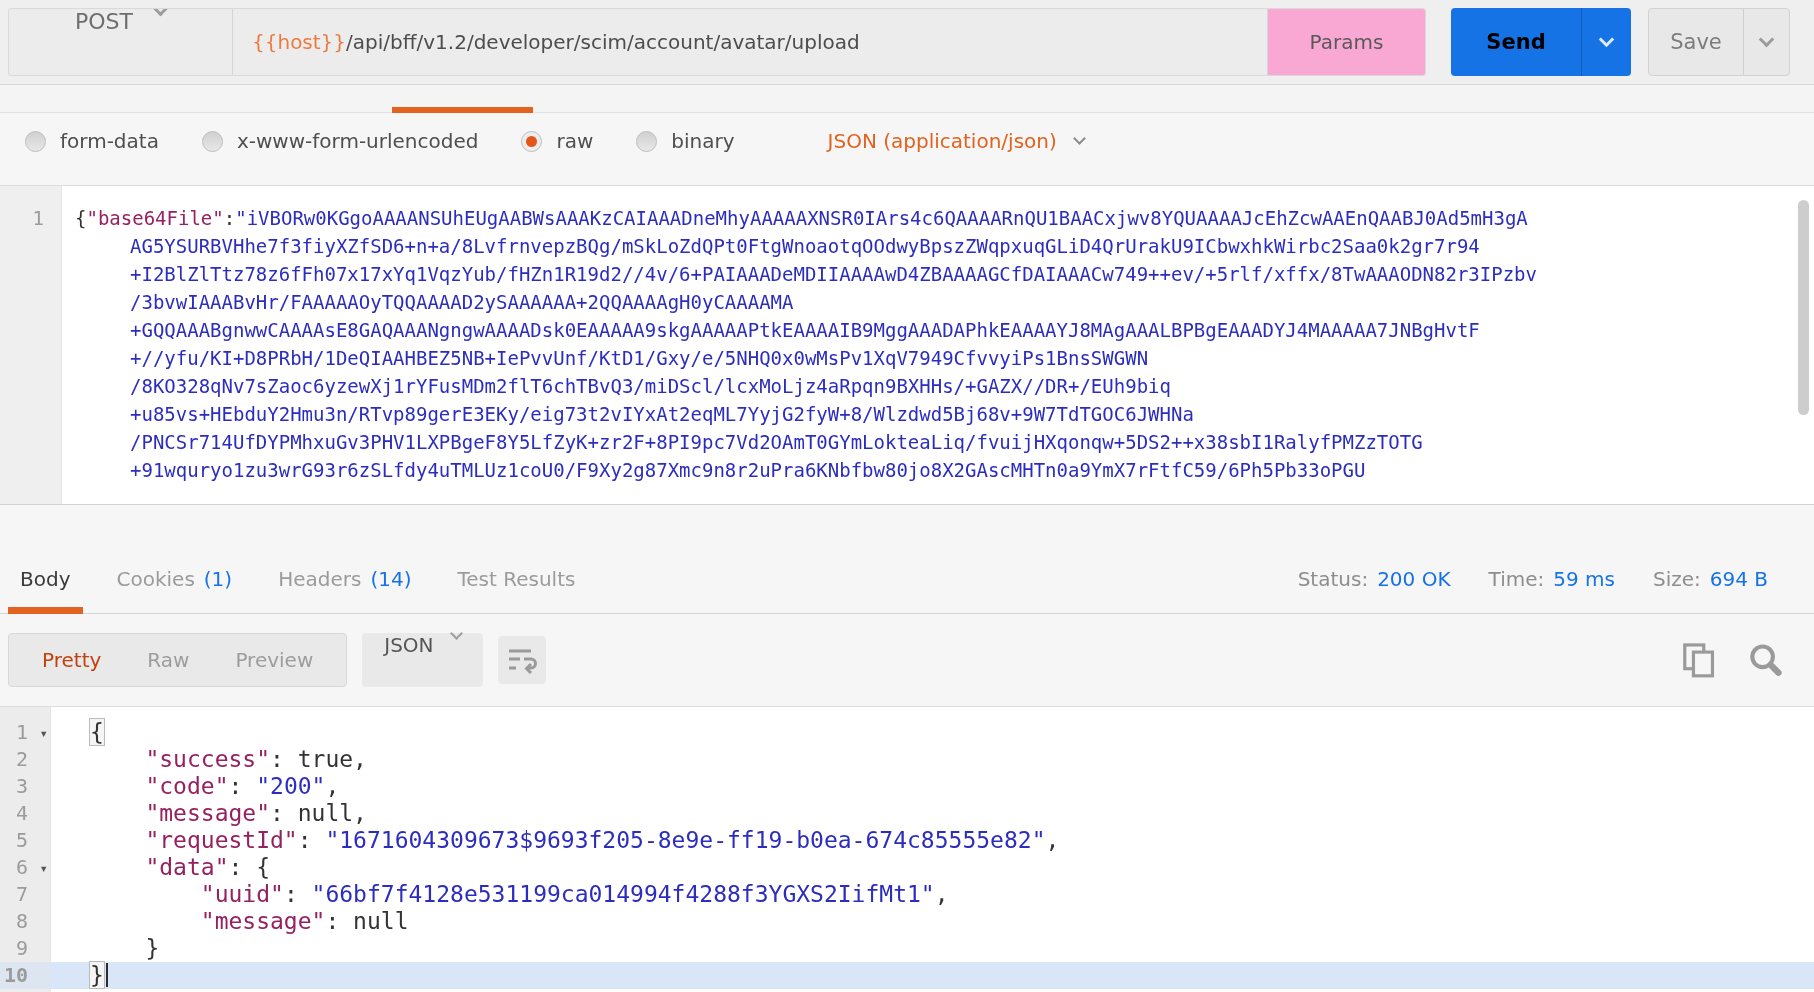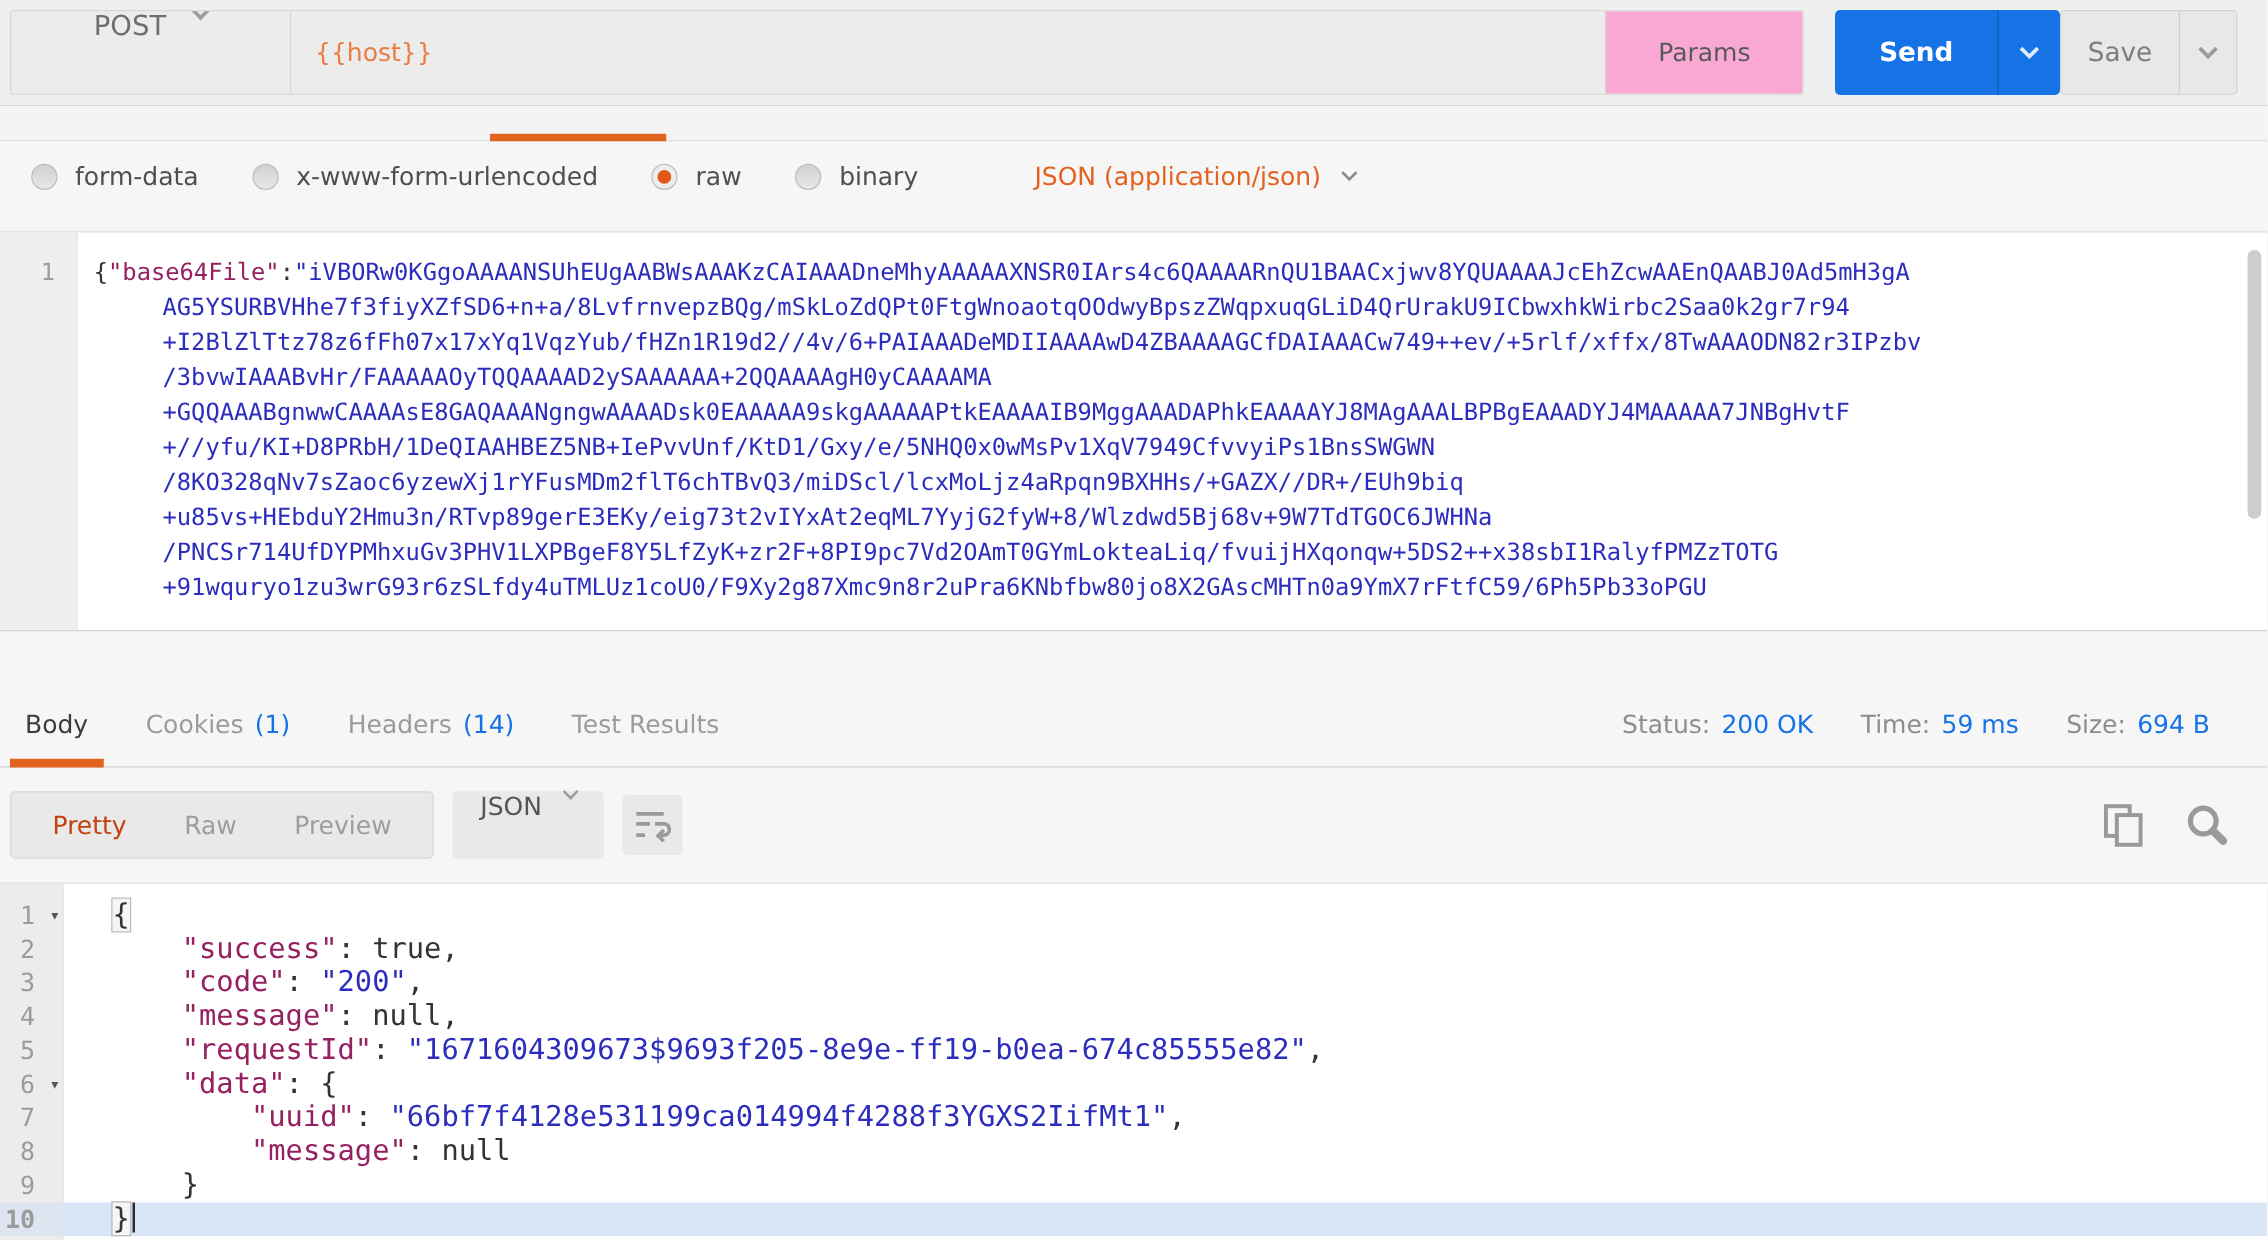--- a/index.html
+++ b/index.html
@@ -15,21 +15,21 @@
             border-bottom:1px solid #d8d8d8; padding:0 24px 0 8px; }
   .url-group { flex:1; display:flex; height:68px; border:1px solid #d9d9d9;
                background:#ececec; border-radius:3px; margin-right:25px; overflow:hidden; }
   .method { width:224px; display:flex; align-items:flex-start; justify-content:center; gap:22px;
             border-right:1px solid #d6d6d6; color:#6e6e6e; font-size:22px; cursor:pointer; }
   .url { flex:1; display:flex; align-items:center; padding-left:19px; font-size:20px; color:#4d4d4d; cursor:text; white-space:nowrap; overflow:hidden; }
   .url .host { color:#ec7b42; }
   .params-btn { width:158px; border-left:1px solid #d6d6d6; display:flex; align-items:center;
                 justify-content:center; color:#595959; font-size:20px; background:#f9a8d4; cursor:pointer; }
   .send-btn { width:180px; height:68px; background:#1673e6; border-radius:4px; display:flex;
-              color:#ffffff; margin-right:0; cursor:pointer; }
+              color:#000000; margin-right:17px; cursor:pointer; }
   .send-label { flex:1; display:flex; align-items:center; justify-content:center;
                 font-size:21px; font-weight:bold; }
   .send-caret { width:50px; border-left:1px solid rgba(0,0,0,.22); display:flex;
                 align-items:center; justify-content:center; }
   .save-btn { width:142px; height:68px; background:#e8e8e8; border:1px solid #d2d2d2;
               border-radius:4px; display:flex; color:#7d7d7d; cursor:pointer; }
   .save-label { flex:1; display:flex; align-items:center; justify-content:center; font-size:21px; }
   .save-caret { width:46px; border-left:1px solid #cfcfcf; display:flex; align-items:center; justify-content:center; }
   .chev { display:inline-block; width:11px; height:11px; border-right:3px solid #9c9c9c;
           border-bottom:3px solid #9c9c9c; transform:rotate(45deg); margin-top:-6px; }
@@ -110,20 +110,21 @@
 <body>
 
 <div class="topbar">
   <div class="url-group">
     <div class="method">
       <span>POST</span>
       <span class="chev"></span>
     </div>
     <div class="url">
         <span class="host">{{host}}</span>
+        <span>/api/bff/v1.2/developer/scim/account/avatar/upload</span>
       </div>
     <div class="params-btn">Params</div>
   </div>
   <div class="send-btn">
     <span class="send-label">Send</span>
     <span class="send-caret">
         <span class="chev white"></span>
       </span>
   </div>
   <div class="save-btn">

